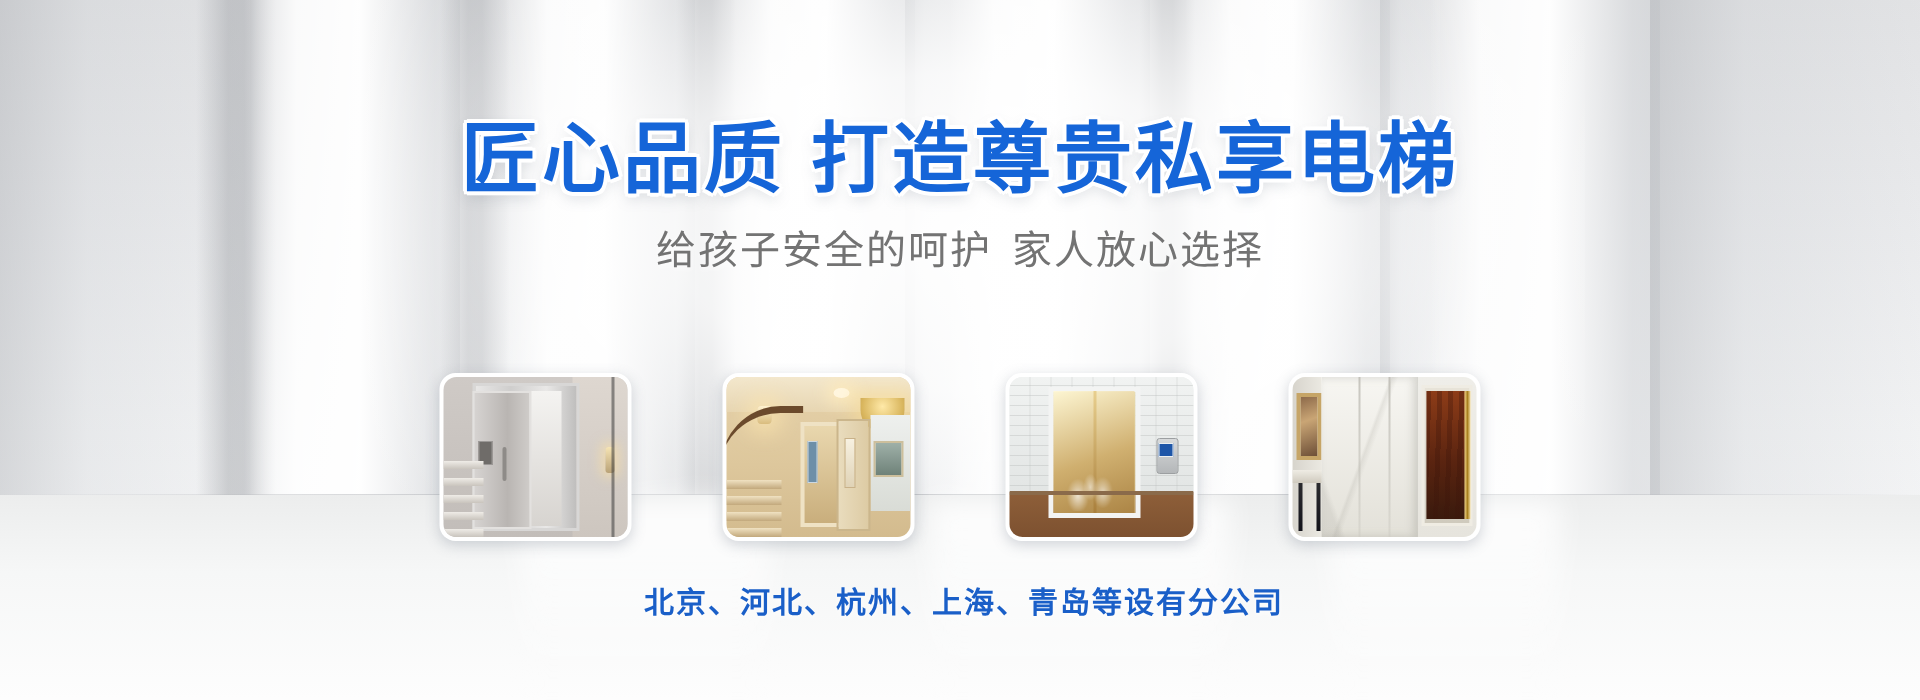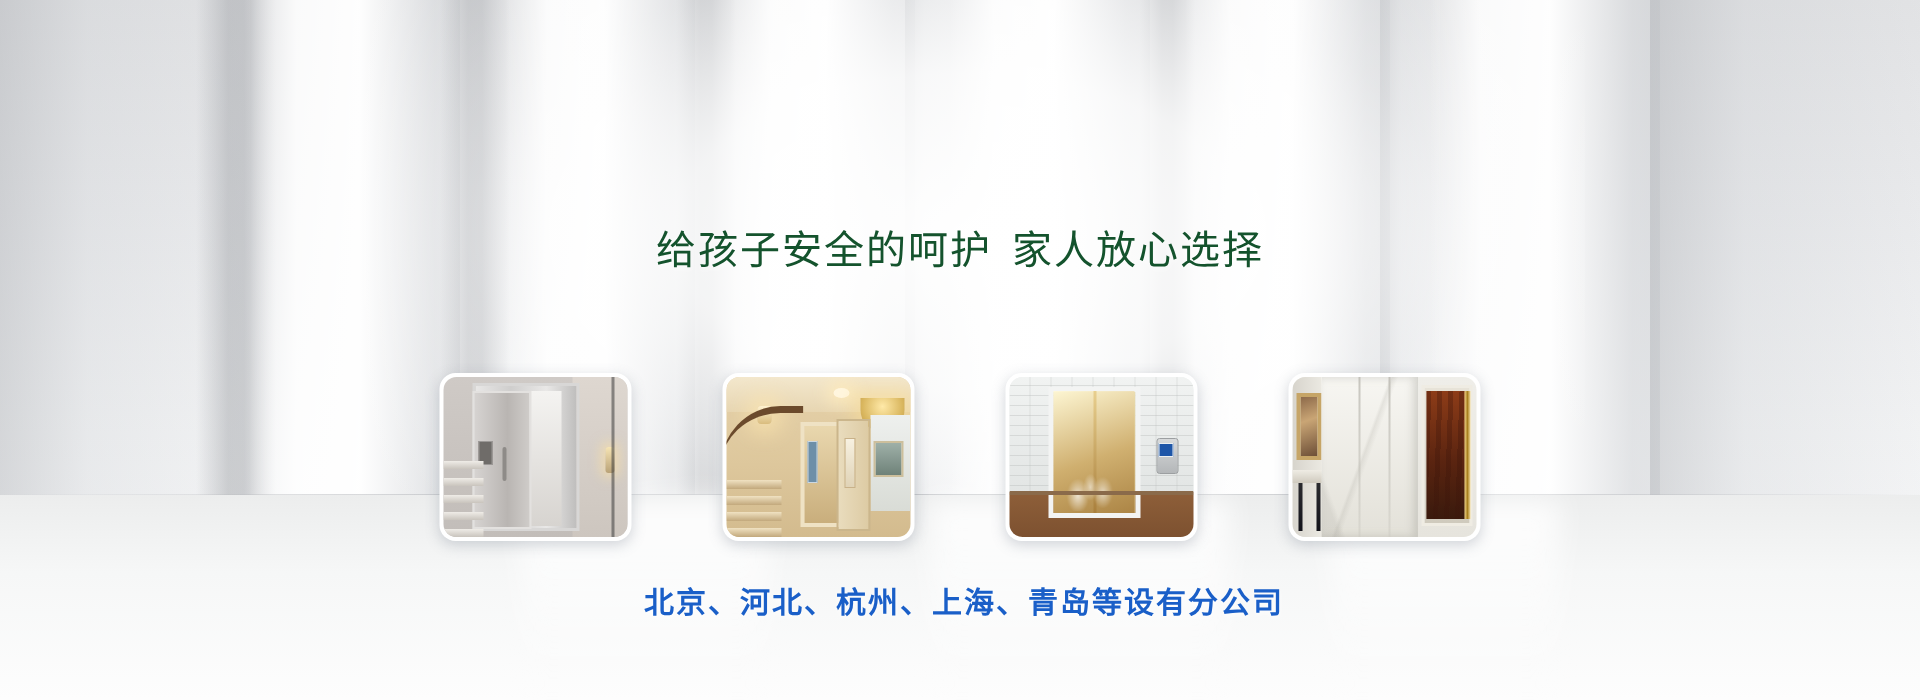--- a/index.html
+++ b/index.html
@@ -90,21 +90,21 @@
        0 6px 14px rgba(120,130,145,.28);
   }
   .headline .gap{display:inline-block;width:26px;}
 
   .subtitle{
     position:absolute;left:0;right:0;top:218px;
     text-align:center;
     font-size:40px;
     font-weight:500;
     letter-spacing:2px;
-    color:#14532d;
+    color:#737373;
     white-space:nowrap;
     text-shadow:0 2px 6px rgba(255,255,255,.9);
   }
   .subtitle .gap{display:inline-block;width:20px;}
 
   
   .thumbs{
     position:absolute;top:373px;left:50%;transform:translateX(-50%);
     display:flex;gap:91px;
   }
@@ -274,20 +274,23 @@
     <div class="bg-glow"></div>
     <div class="bg-floor"></div>
     <div class="bg-floor-line"></div>
     <div class="floor-pool fp1"></div>
     <div class="floor-pool fp2"></div>
     <div class="floor-pool fp3"></div>
   </div>
 
   <div class="content">
 
+    <div class="headline">
+      <span>匠心品质</span><span class="gap"></span><span>打造尊贵私享电梯</span>
+    </div>
 
     <div class="subtitle">
       <span>给孩子安全的呵护</span><span class="gap"></span><span>家人放心选择</span>
     </div>
 
     <div class="thumbs">
 
       <div class="thumb">
         <div class="thumb-inner t1">
           <div class="wall-r"></div>

